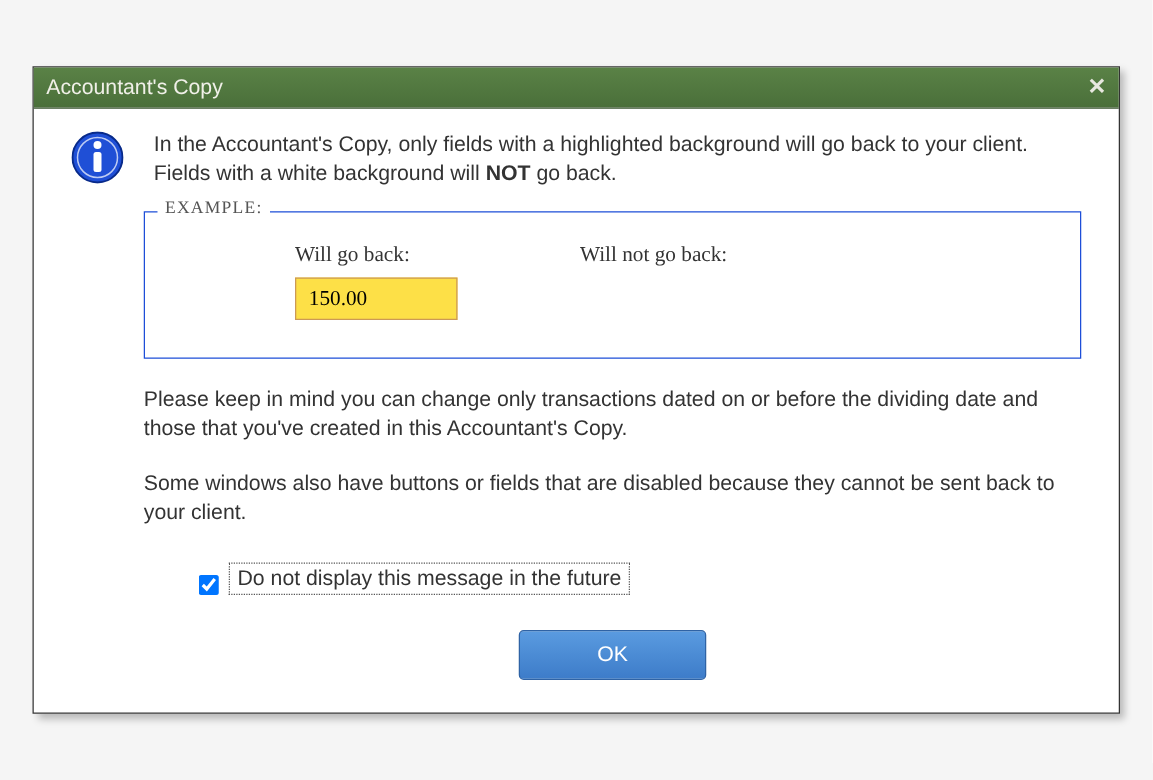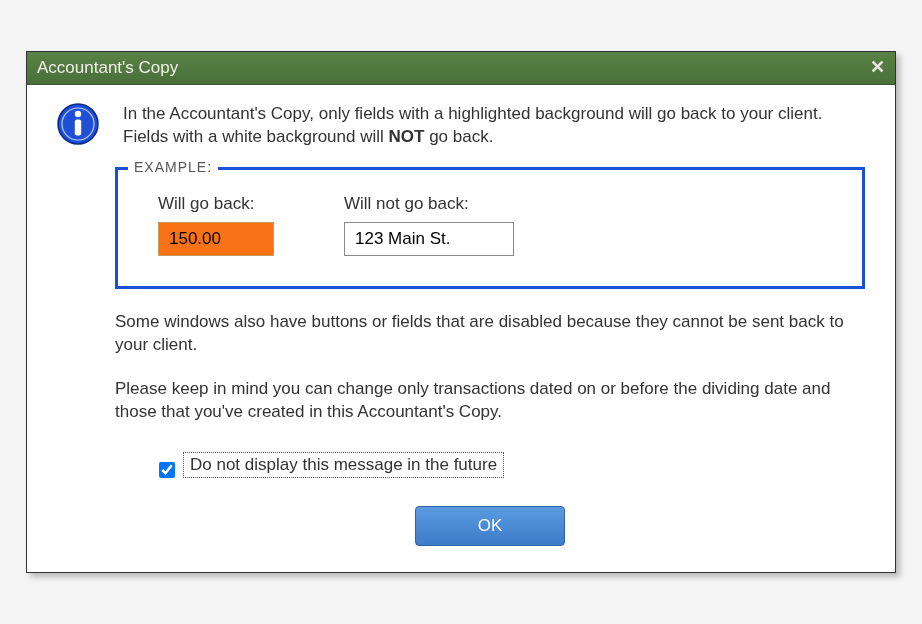--- a/index.html
+++ b/index.html
@@ -52,48 +52,50 @@
     .intro-text {
       font-size: 17px;
       color: #333;
       line-height: 1.35;
     }
     .intro-text .bold { font-weight: bold; }
     .body-col {
       margin-left: 58px;
     }
     .example-frame {
-      border: 3px solid #1d4ed8;
+      border: 1px solid #1d4ed8;
       margin-top: 18px;
       padding: 24px 40px 30px 40px;
       position: relative;
+      font-family: Liberation Serif, serif;
     }
     .example-legend {
       position: absolute;
       top: -11px;
       left: 10px;
       background: #fff;
       padding: 0 6px;
       font-size: 14px;
       letter-spacing: 1px;
       color: #555;
     }
     .example-row {
       display: flex;
-      gap: 70px;
+      gap: 98px;
+      margin-left: 80px;
     }
     .ex-col { display: flex; flex-direction: column; gap: 8px; }
     .ex-label { font-size: 17px; color: #333; }
     .ex-field {
       border: 1px solid #888;
       padding: 6px 10px;
       font-size: 17px;
       width: 170px;
     }
-    .ex-field.hl { background: #f97316; border-color: #cc9955; width: 116px; }
+    .ex-field.hl { background: #fde047; border-color: #cc9955; width: 130px; }
     .para {
       font-size: 17px;
       color: #333;
       line-height: 1.35;
       margin-top: 22px;
     }
     .checkbox-row {
       display: flex;
       align-items: flex-end;
       gap: 8px;
@@ -160,27 +162,26 @@
     <div class="body-col">
       <div class="example-frame">
         <span class="example-legend">EXAMPLE:</span>
         <div class="example-row">
           <div class="ex-col">
             <span class="ex-label">Will go back:</span>
             <div class="ex-field hl">150.00</div>
           </div>
           <div class="ex-col">
             <span class="ex-label">Will not go back:</span>
-            <div class="ex-field">123 Main St.</div>
           </div>
         </div>
       </div>
 
+      <p class="para">Please keep in mind you can change only transactions dated on or before the dividing date and those that you've created in this Accountant's Copy.</p>
       <p class="para">Some windows also have buttons or fields that are disabled because they cannot be sent back to your client.</p>
-      <p class="para">Please keep in mind you can change only transactions dated on or before the dividing date and those that you've created in this Accountant's Copy.</p>
 
       <div class="checkbox-row">
         <input type="checkbox" id="nodisp" checked="" style="">
         <label class="checkbox-label" for="nodisp">Do not display this message in the future</label>
       </div>
 
       <div class="button-row">
         <div class="btn btn-primary">OK</div>
       </div>
     </div>

